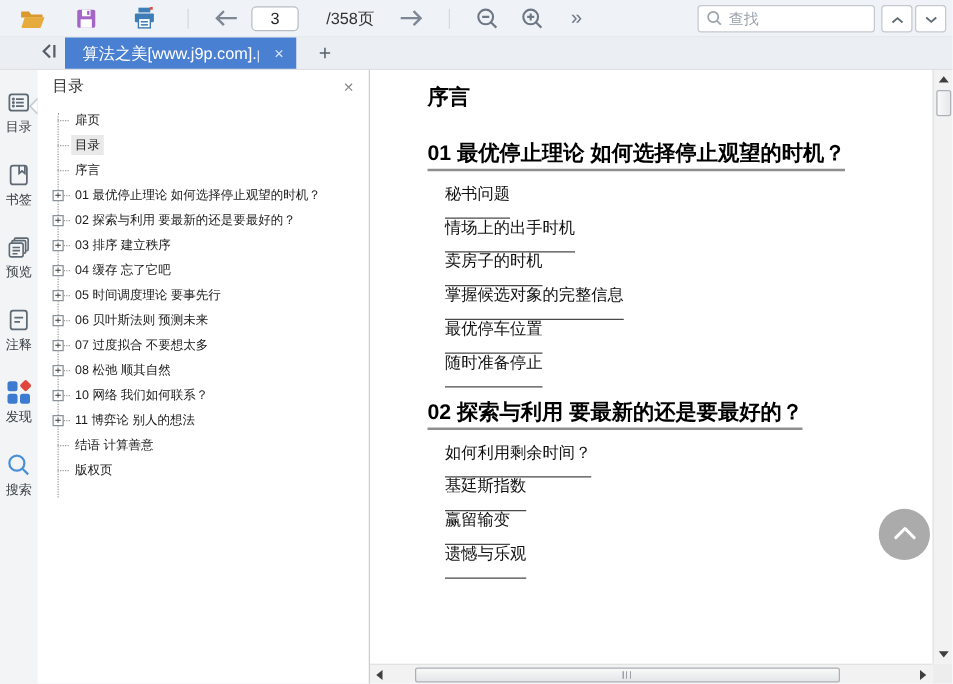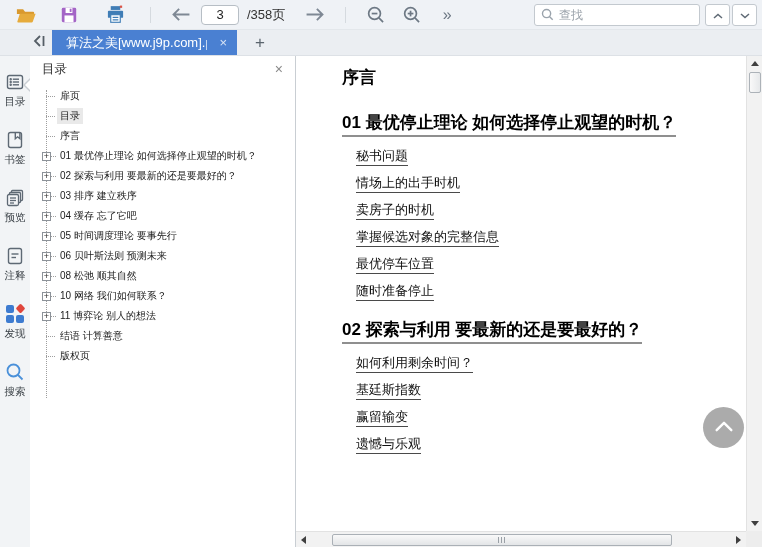--- a/index.html
+++ b/index.html
@@ -10,21 +10,21 @@
   .toolbar { position:absolute; left:0; top:0; width:762px; height:30px;
     background:#eff2f6; border-bottom:1px solid #e3e7eb; display:flex; align-items:center; }
   .tbtn { border:none; background:transparent; display:flex; align-items:center; justify-content:center;
     height:26px; cursor:pointer; }
   .tbtn svg { display:block; }
   .sep { width:1px; height:16px; background:#d5dadf; }
   .page-input { width:38px; height:20px; border:1px solid #b7bec5; border-radius:4px; background:#fff;
     text-align:center; font-size:13px; color:#222; outline:none; }
   .page-total { font-size:13px; color:#333; }
   .more-btn::before { content:"»"; font-size:16px; color:#6d7884; }
-  .searchbox { display:flex; align-items:center; width:166px; height:22px; background:#fff;
+  .searchbox { display:flex; align-items:center; width:142px; height:22px; background:#fff;
     border:1px solid #c3c9cf; border-radius:3px; padding:0 6px; }
   .searchbox input { border:none; outline:none; flex:1; font-size:12px; color:#333; width:100%;
     font-family:"Liberation Sans","DejaVu Sans",sans-serif; }
   .searchbox input::placeholder { color:#9aa2aa; }
   .findbtn { width:25px; height:22px; background:#fff; border:1px solid #c3c9cf; border-radius:3px;
     display:flex; align-items:center; justify-content:center; cursor:pointer; }
 
   
   .tabbar { position:absolute; left:0; top:30px; width:762px; height:26px; background:#ebeef2;
     border-bottom:1px solid #dde1e6; display:flex; align-items:stretch; }
@@ -76,21 +76,21 @@
 
   
   .docarea { flex:1; position:relative; background:#fff; overflow:hidden; }
   .page { position:absolute; left:0; top:0; right:16px; bottom:16px; overflow:hidden;
     padding:6px 8px 0 46px; }
   .h-preface { font-size:17px; font-weight:700; color:#000; margin-top:4px; }
   .h-chapter { font-size:17px; font-weight:700; color:#000; white-space:nowrap; margin-top:22px; }
   .h-chapter .hl { border-bottom:2px solid #8f8f8f; padding-bottom:3px; }
   .linklist { margin-top:12px; }
   .doc-link { margin-left:14px; margin-bottom:10px; height:17px; }
-  .doc-link span { font-size:13px; color:#111; border-bottom:1px solid #4a4a4a; padding-bottom:2px;
+  .doc-link span { font-size:13px; color:#111; border-bottom:1px solid #4a4a4a; padding-bottom:12px;
     cursor:pointer; white-space:nowrap; }
 
   .backtop { position:absolute; right:18px; top:351px; width:41px; height:41px; border-radius:50%;
     background:#ababab; border:none; display:flex; align-items:center; justify-content:center; cursor:pointer; }
 
   
   .vscroll { position:absolute; right:0; top:0; bottom:16px; width:16px; background:#f2f2f2;
     border-left:1px solid #e2e2e2; }
   .vscroll .btn { position:absolute; left:0; width:15px; height:15px; display:flex; align-items:center;
     justify-content:center; cursor:pointer; }
@@ -150,21 +150,21 @@
   </button>
   <div class="sep" style="margin:0 16px 0 20px"></div>
   <button class="tbtn" style="width:28px">
     <span>
         <svg width="20" height="15" viewBox="0 0 20 16" fill="none" stroke="#7e8894" stroke-width="2">
       <path d="M8 2 2 8l6 6M2 8h17"></path>
     </svg>
       </span>
   </button>
   <input class="page-input" style="margin-left: 6px;" value="3">
-  <span class="page-total" style="margin-left:8px">/358页</span>
+  <span class="page-total" style="margin-left:22px">/358页</span>
   <button class="tbtn" style="margin-left:16px;width:28px">
     <span>
         <svg width="20" height="15" viewBox="0 0 20 16" fill="none" stroke="#7e8894" stroke-width="2">
       <path d="M12 2l6 6-6 6M18 8H1"></path>
     </svg>
       </span>
   </button>
   <div class="sep" style="margin:0 16px"></div>
   <button class="tbtn" style="width:26px">
     <span>
@@ -333,20 +333,25 @@
         </div>
       <div class="trow exp">
           <span class="plusbox"></span>
           <span class="conn"></span>
           <span class="tlabel">05 时间调度理论 要事先行</span>
         </div>
       <div class="trow exp">
           <span class="plusbox"></span>
           <span class="conn"></span>
           <span class="tlabel">06 贝叶斯法则 预测未来</span>
+        </div>
+      <div class="trow exp">
+          <span class="plusbox"></span>
+          <span class="conn"></span>
+          <span class="tlabel">07 过度拟合 不要想太多</span>
         </div>
       <div class="trow exp">
           <span class="plusbox"></span>
           <span class="conn"></span>
           <span class="tlabel">08 松弛 顺其自然</span>
         </div>
       <div class="trow exp">
           <span class="plusbox"></span>
           <span class="conn"></span>
           <span class="tlabel">10 网络 我们如何联系？</span>

